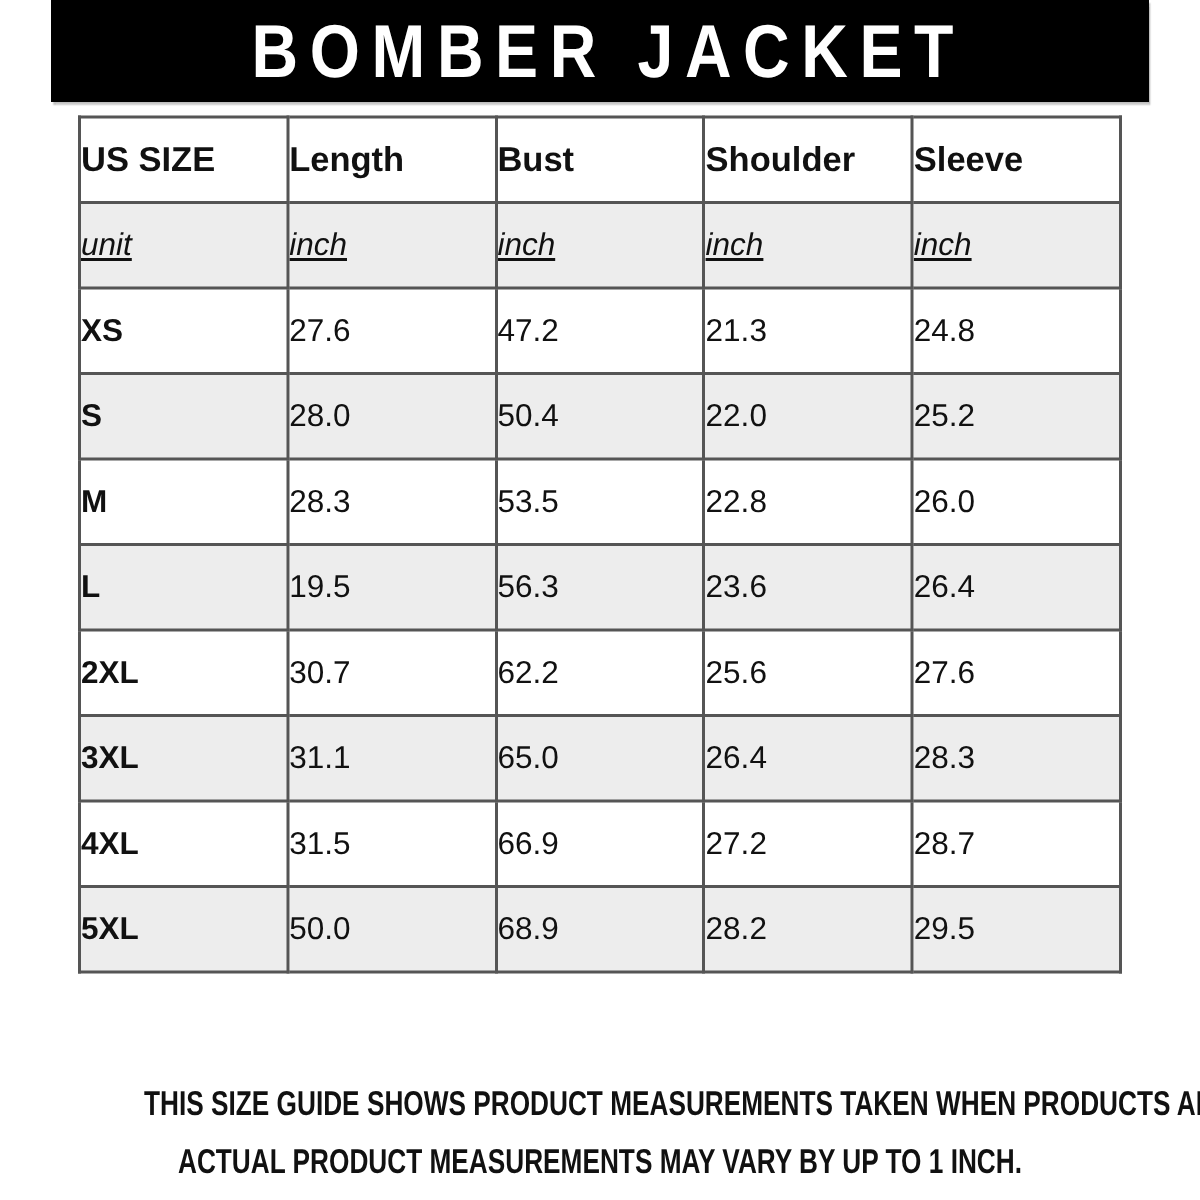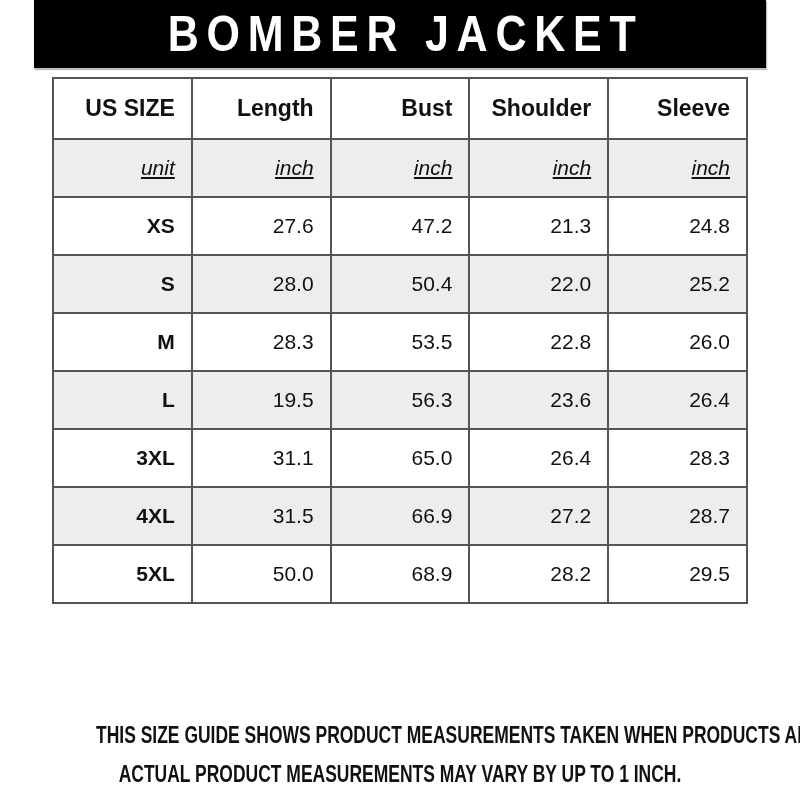--- a/index.html
+++ b/index.html
@@ -36,23 +36,23 @@
     transform-origin:center;
   }
   .size-table{
     position:absolute;left:52px;top:77px;
     width:696px;
     border-collapse:collapse;
     table-layout:fixed;
   }
   .size-table th,.size-table td{
     border:2px solid var(--border-gray);
-    text-align:right;vertical-align:middle;
+    text-align:left;vertical-align:middle;
     height:57px;
-    padding:16px;
+    padding:0;
     overflow:hidden;
   }
   .size-table th{
     font-size:23px;font-weight:bold;
     background:#ffffff;
   }
   .size-table td{font-size:21px;}
   .size-table td.size-col{font-weight:bold;}
   .size-table tbody tr:nth-child(odd) td{background:var(--row-gray);}
   .size-table tbody tr:nth-child(even) td{background:#ffffff;}
@@ -118,20 +118,27 @@
         <td>26.0</td>
       </tr>
       <tr>
         <td class="size-col">L</td>
         <td>19.5</td>
         <td>56.3</td>
         <td>23.6</td>
         <td>26.4</td>
       </tr>
       <tr>
+        <td class="size-col">2XL</td>
+        <td>30.7</td>
+        <td>62.2</td>
+        <td>25.6</td>
+        <td>27.6</td>
+      </tr>
+      <tr>
         <td class="size-col">3XL</td>
         <td>31.1</td>
         <td>65.0</td>
         <td>26.4</td>
         <td>28.3</td>
       </tr>
       <tr>
         <td class="size-col">4XL</td>
         <td>31.5</td>
         <td>66.9</td>

